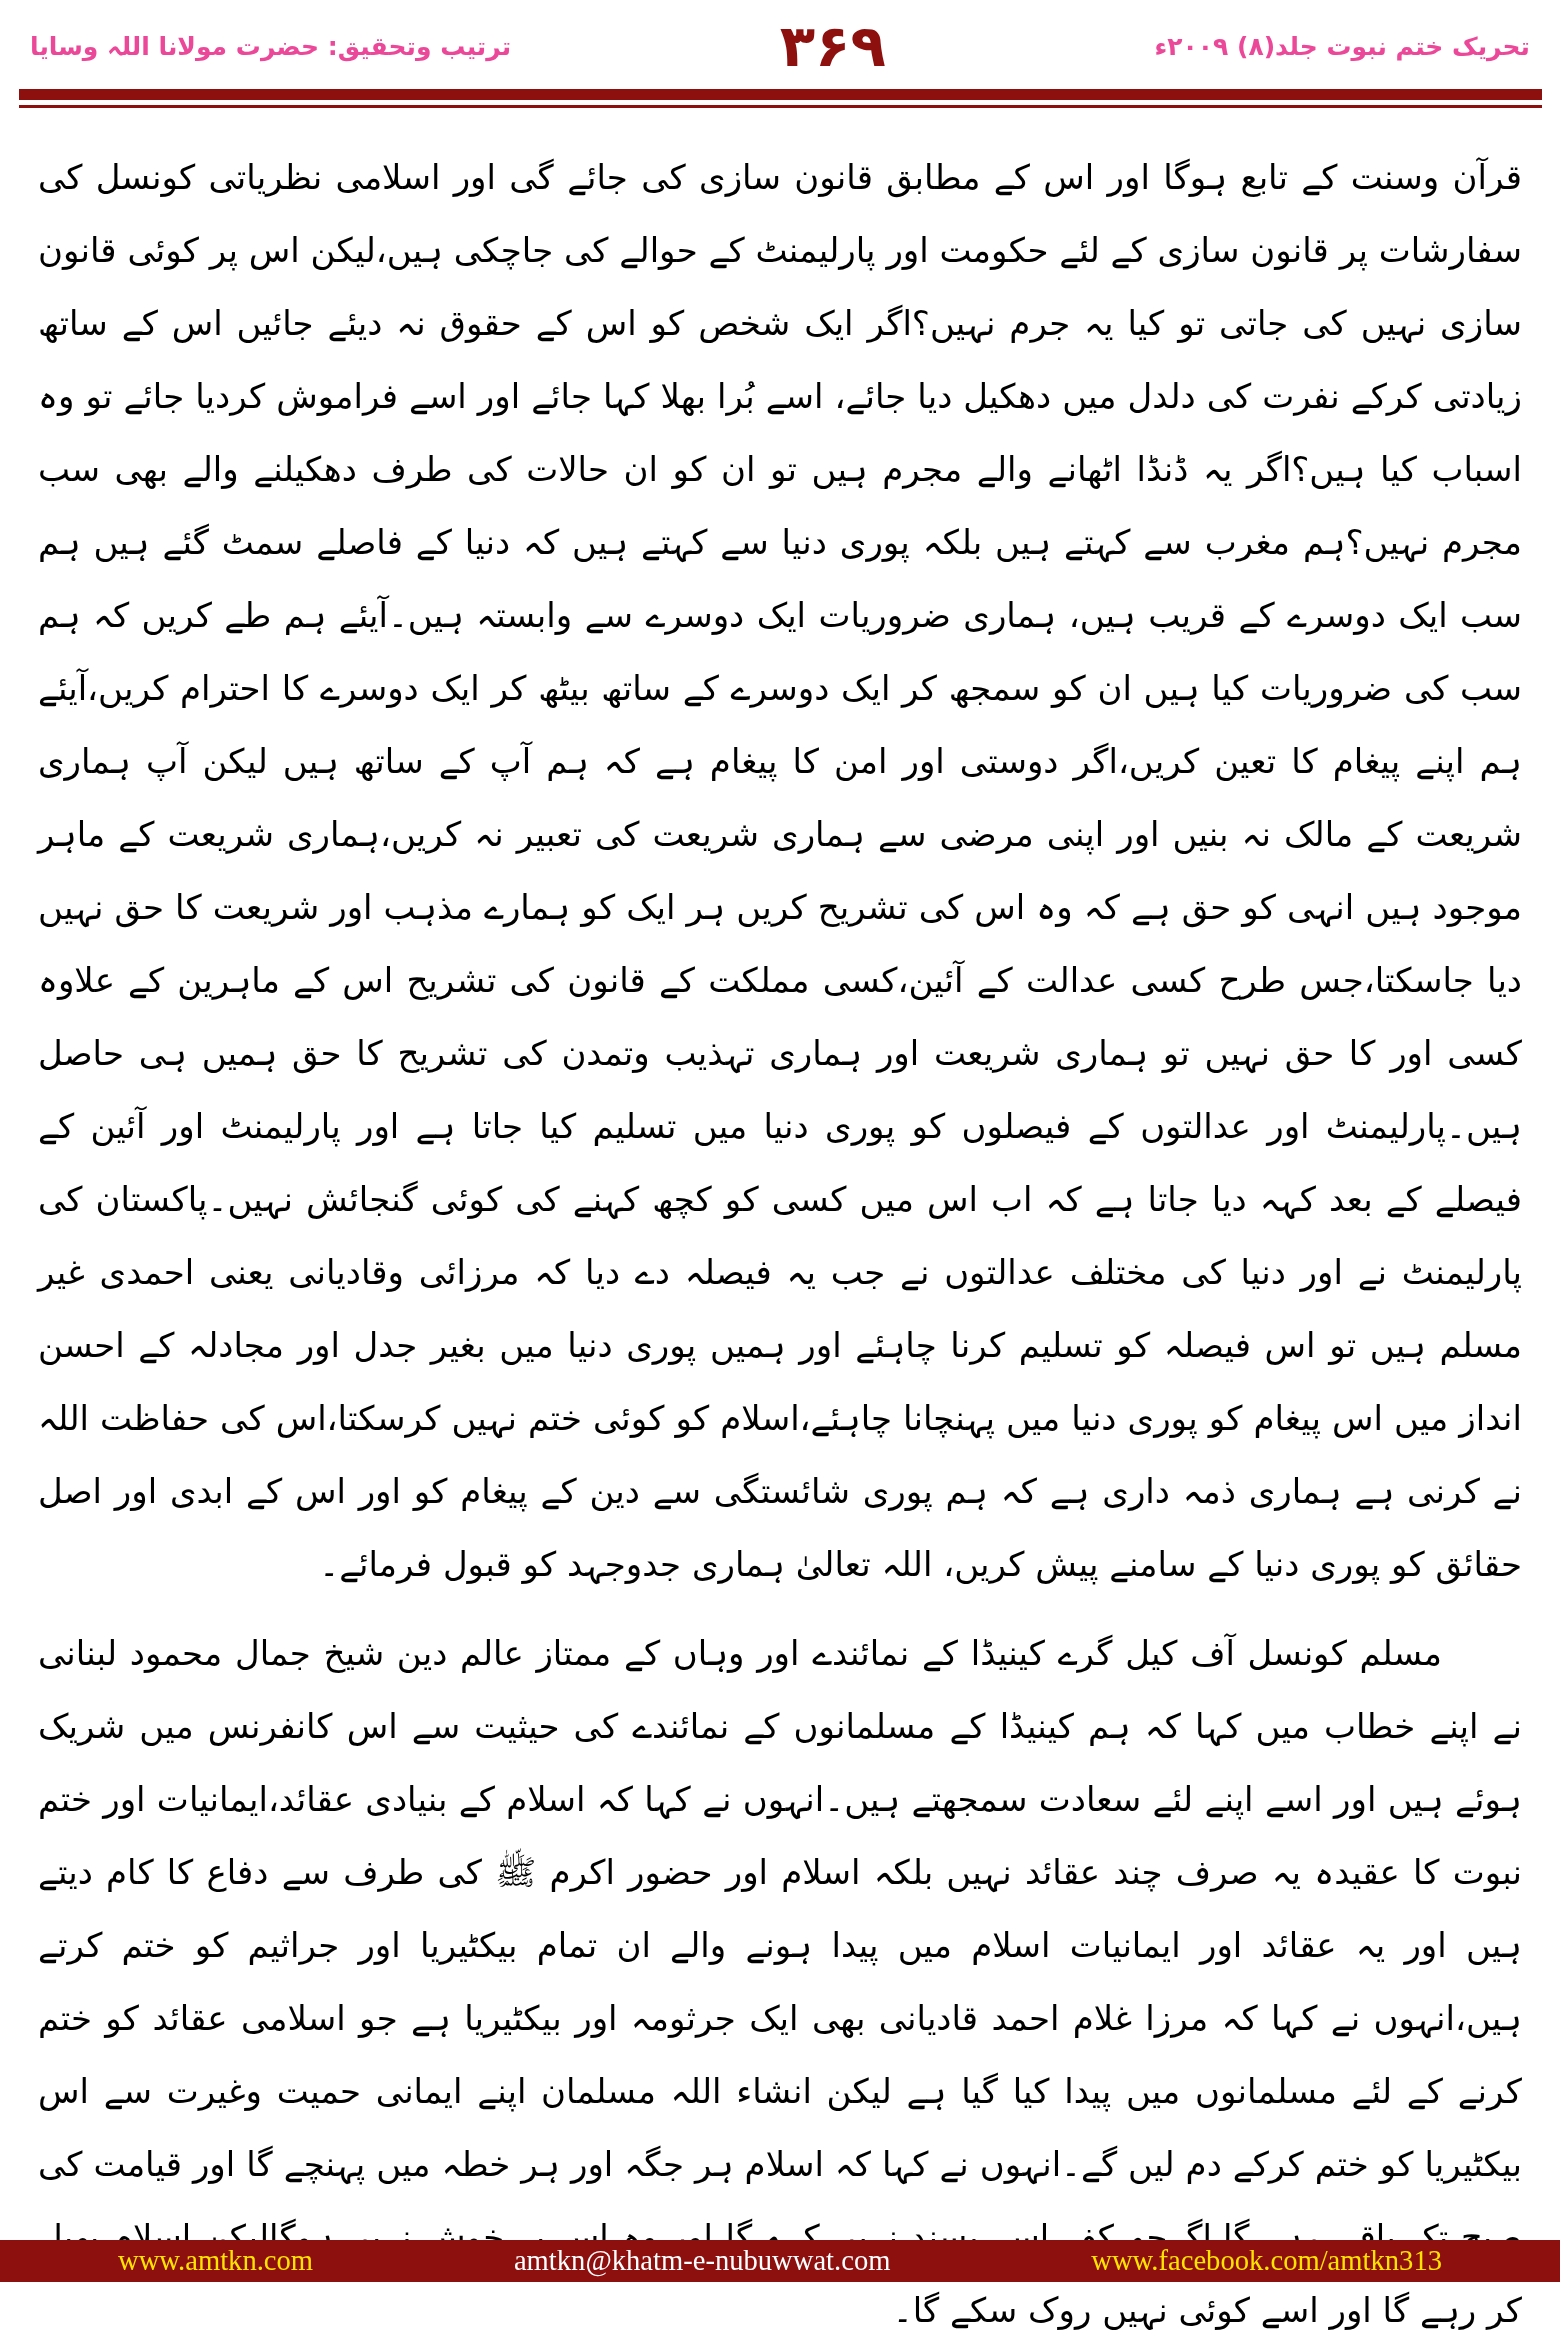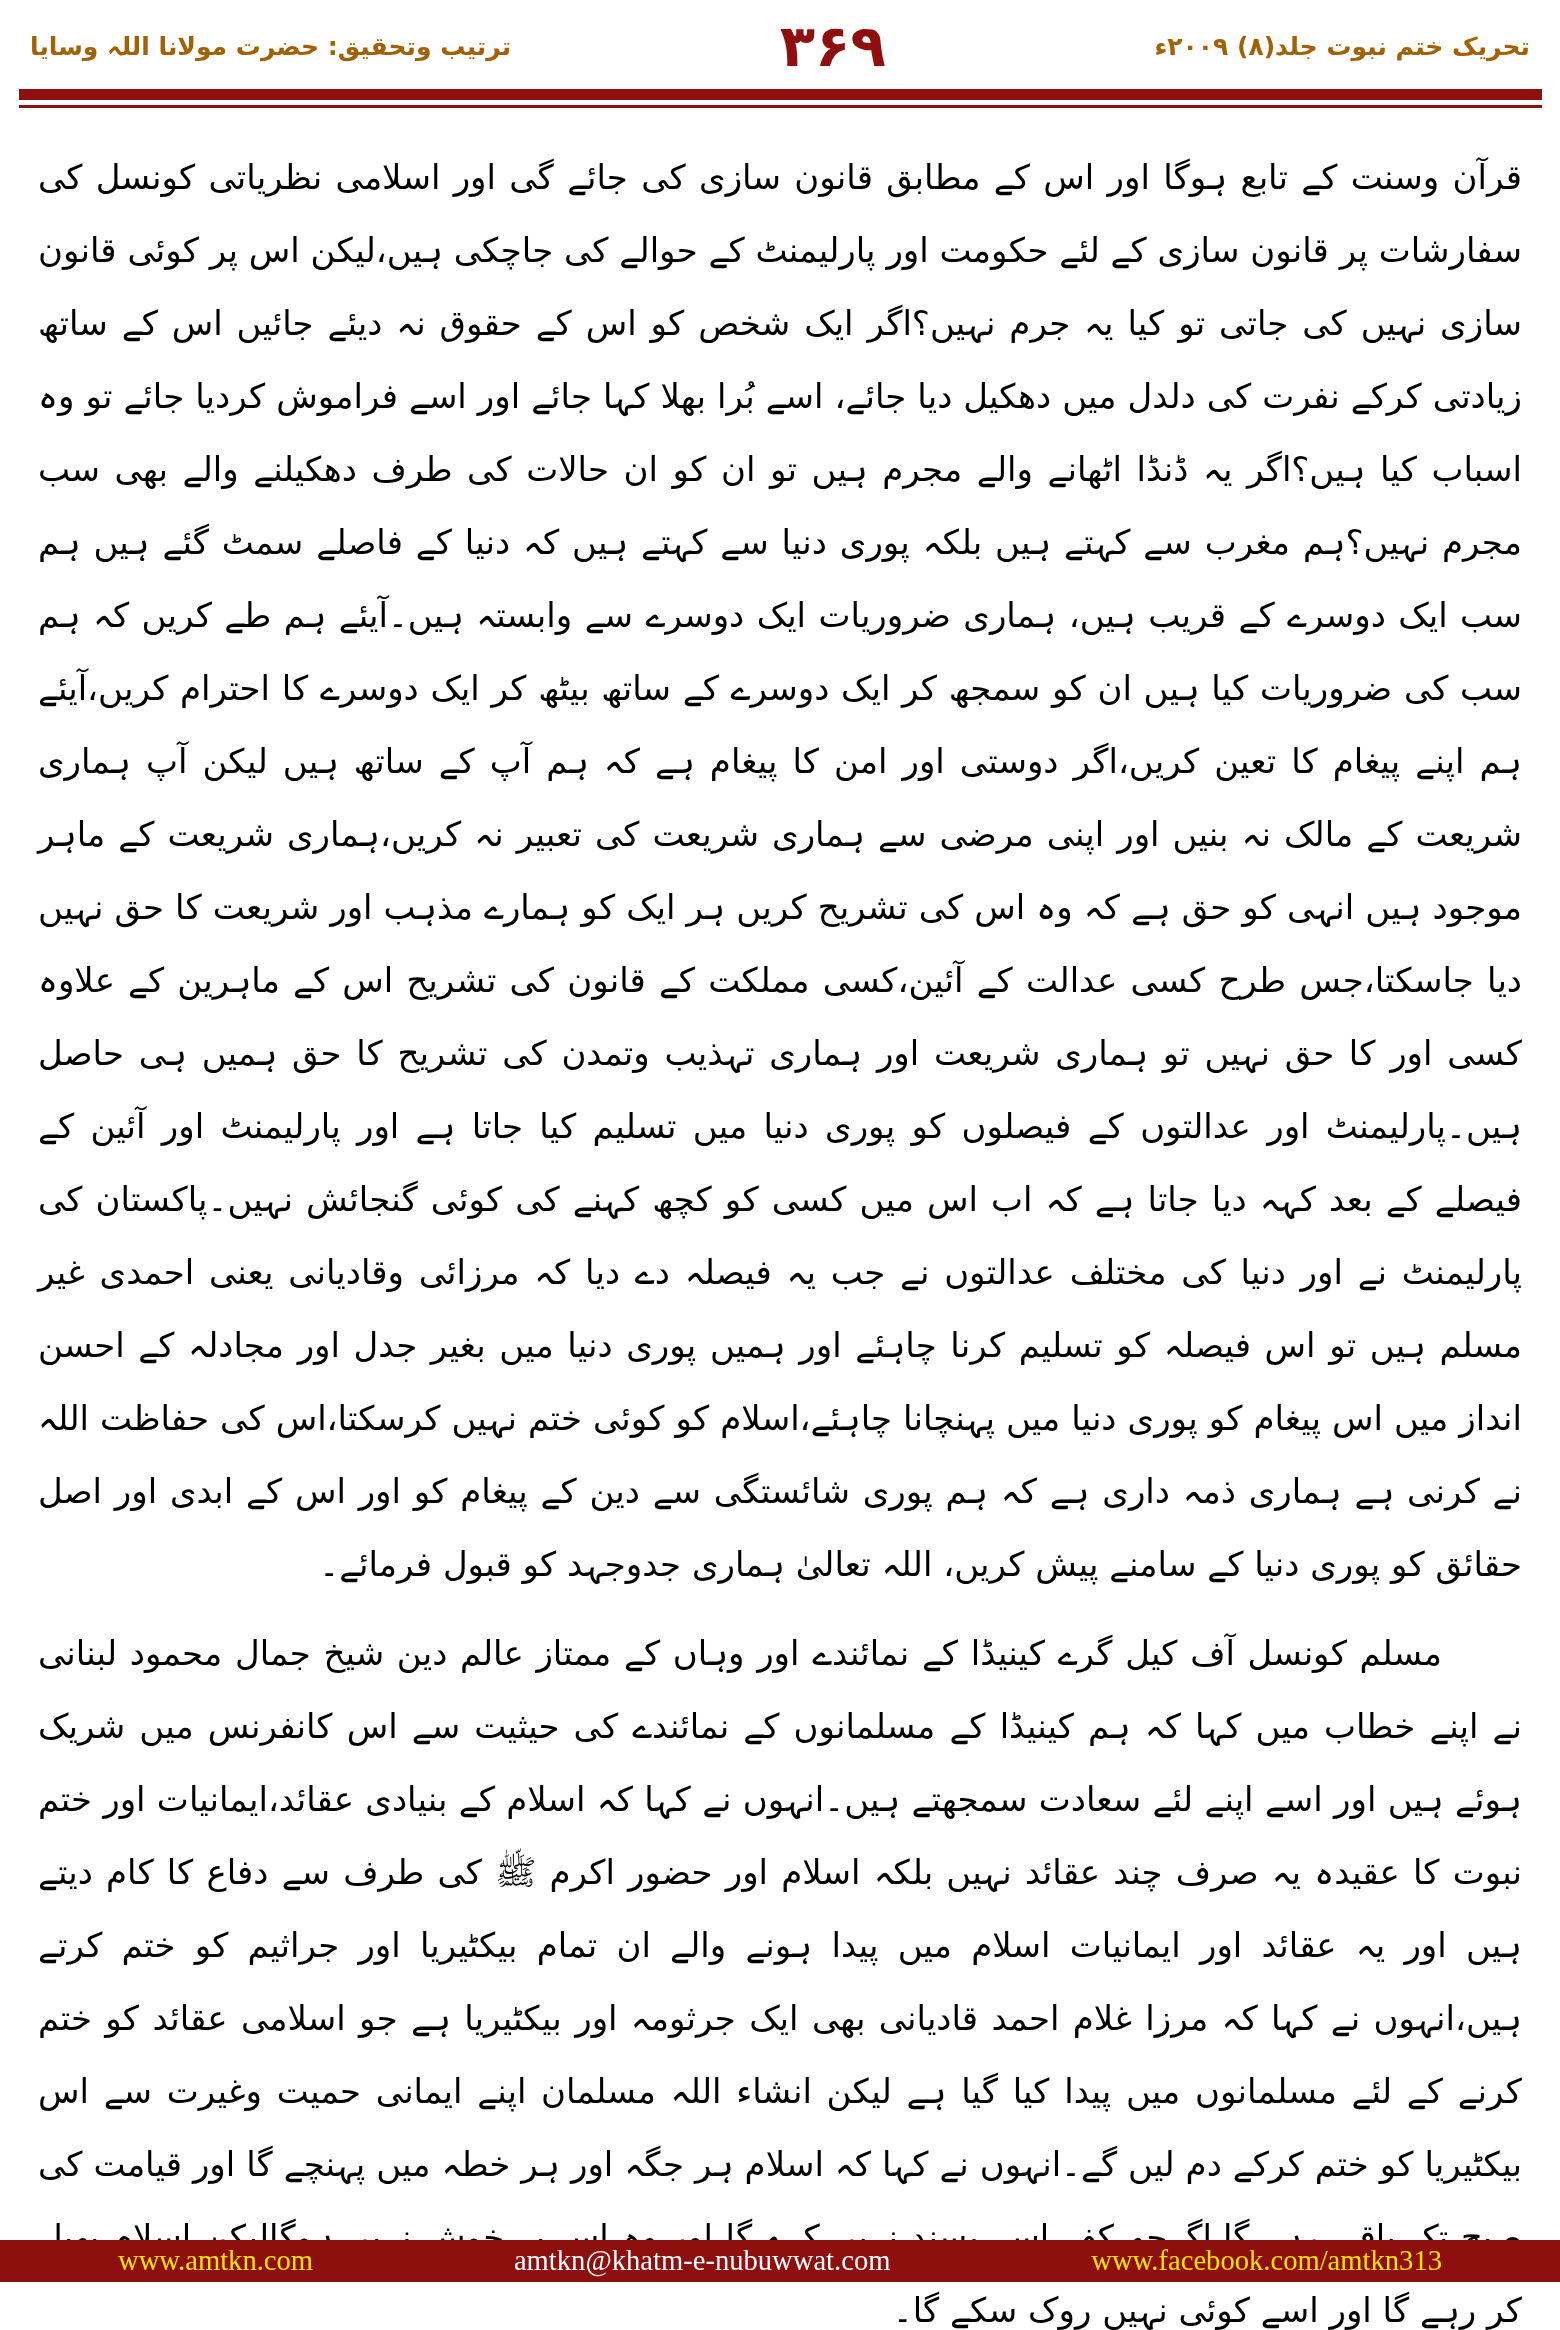--- a/index.html
+++ b/index.html
@@ -15,21 +15,21 @@
   .header {
     direction: rtl;
     display: flex;
     justify-content: space-between;
     align-items: center;
     padding: 11.8px 30px 0 30px;
     height: 81px;
     box-sizing: border-box;
   }
   .header-title {
-    color: #a16207;
+    color: #ec4899;
     font-size: 25px;
     font-weight: bold;
     white-space: nowrap;
   }
   .page-number {
     color: #8d100f;
     font-size: 58px;
     font-weight: bold;
     letter-spacing: 3.4px;
   }

